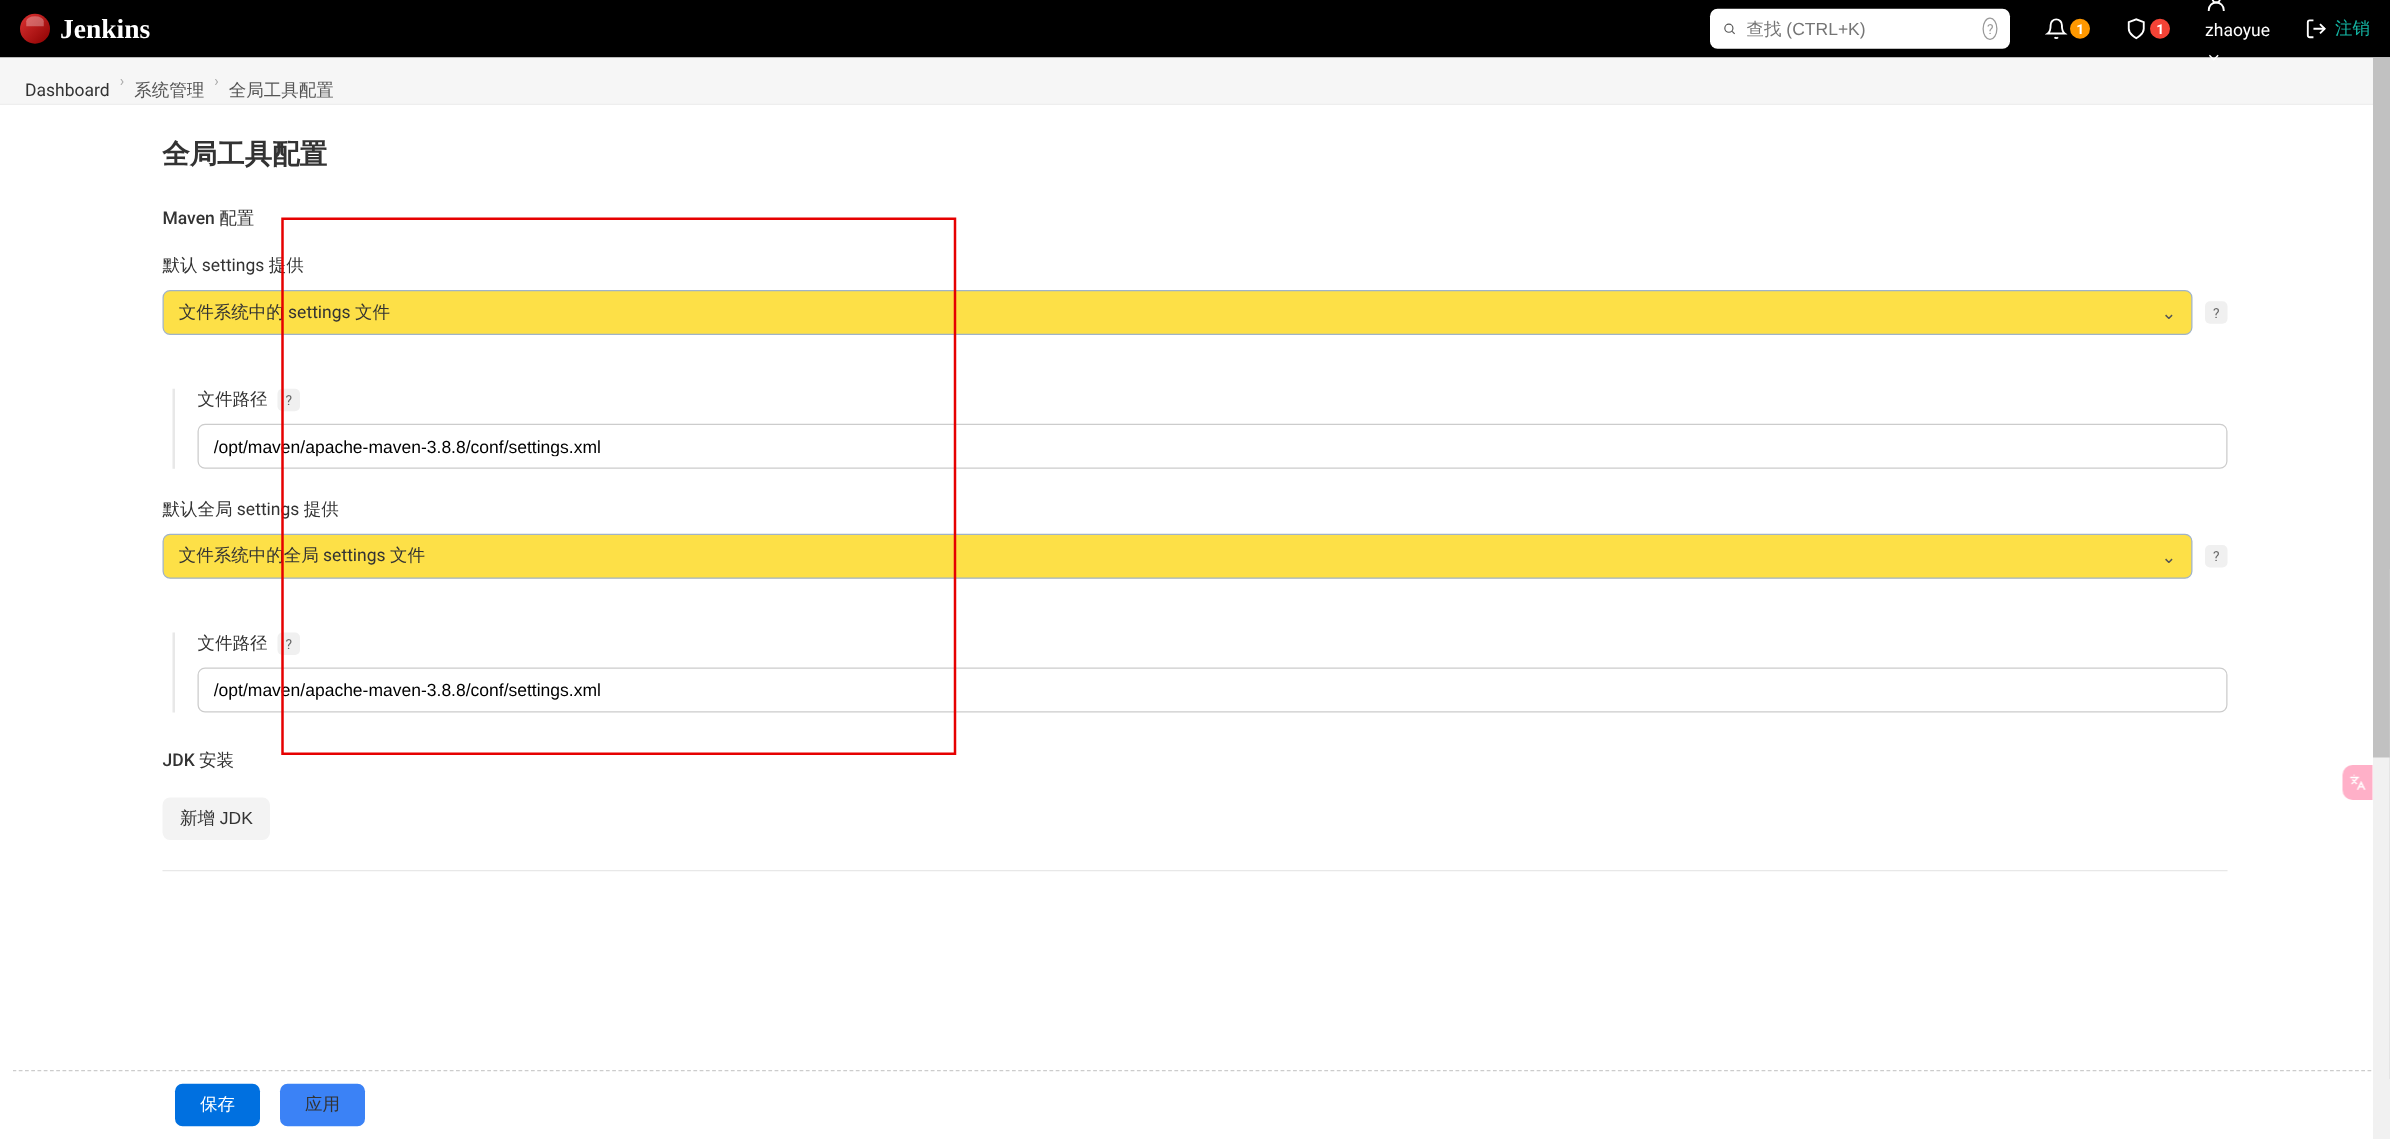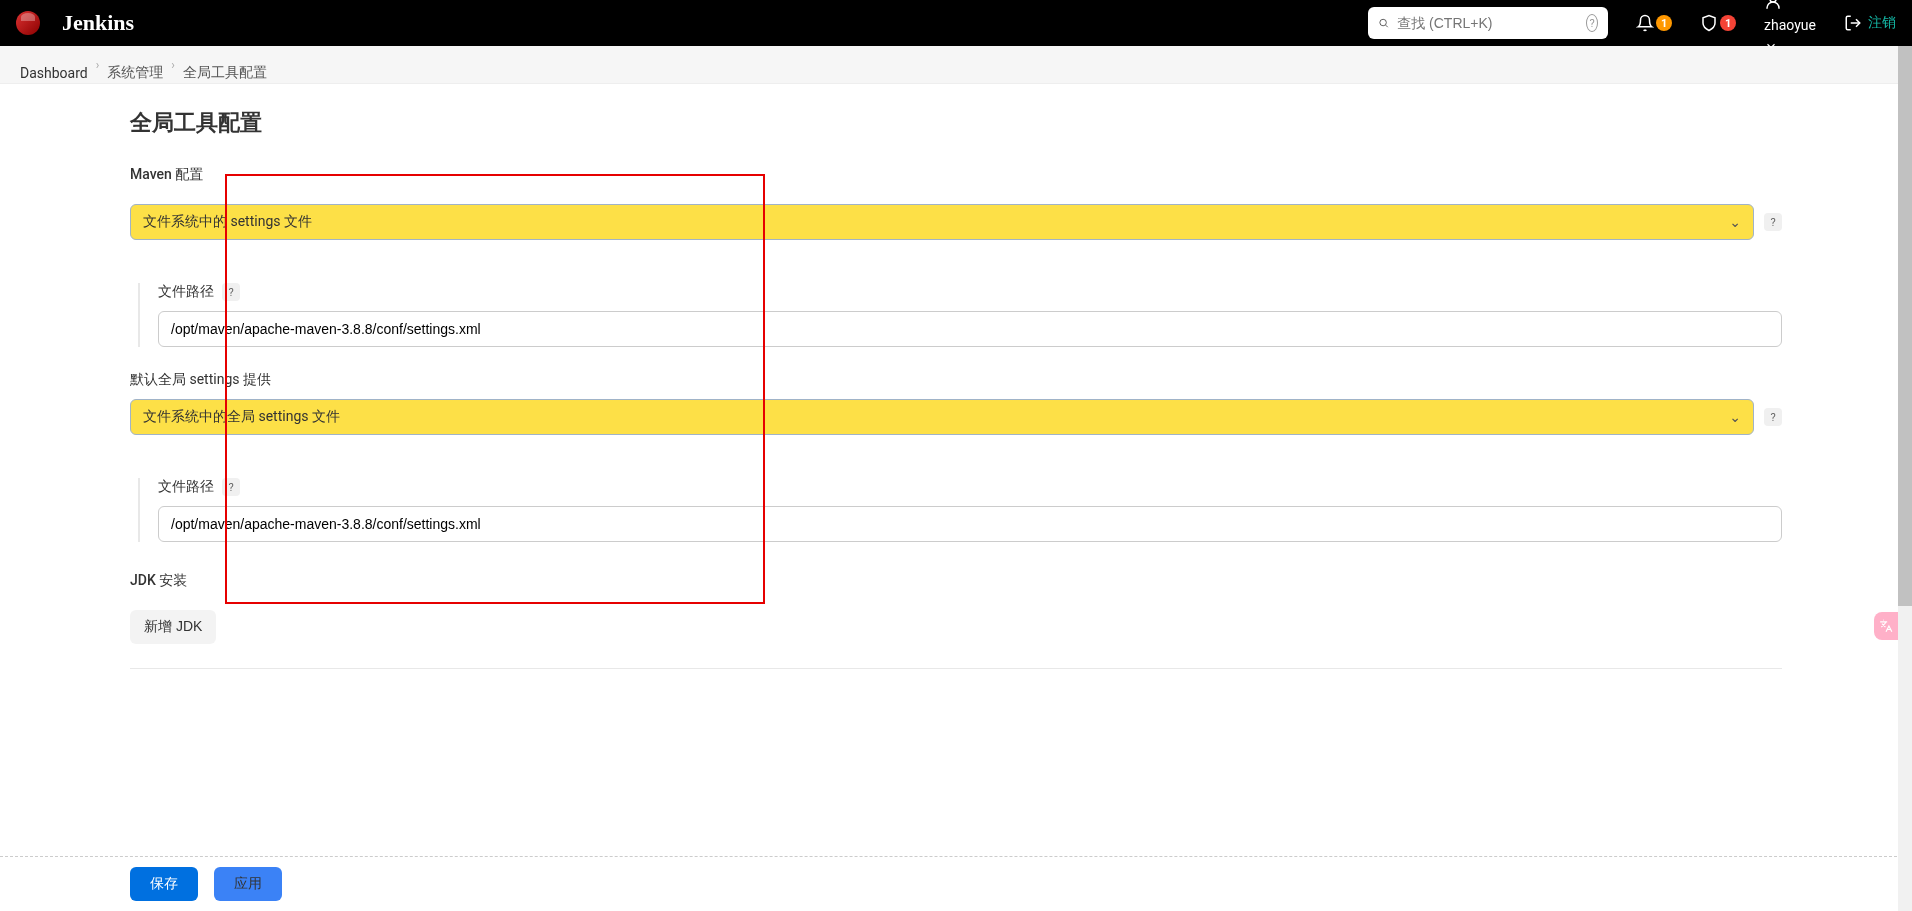--- a/index.html
+++ b/index.html
@@ -1,20 +1,20 @@
 <!DOCTYPE html>
 <html><head>
   <meta charset="utf-8">
   <style>
     * { box-sizing: border-box; margin: 0; padding: 0; }
     body { font-family: -apple-system, BlinkMacSystemFont, "Segoe UI", Roboto, "Helvetica Neue", Arial, sans-serif; background: #fff; color: #333; }
     
     
     .header { background: #000; height: 46px; display: flex; align-items: center; padding: 0 16px; justify-content: space-between; }
-    .header-left { display: flex; align-items: center; gap: 22px; }
+    .header-left { display: flex; align-items: center; gap: 8px; }
     .logo-img { width: 24px; height: 24px; background: linear-gradient(135deg, #d33, #8b0000); border-radius: 50%; position: relative; }
     .logo-img::before { content: ""; position: absolute; top: 2px; left: 5px; width: 14px; height: 8px; background: #fff; border-radius: 50% 50% 0 0; opacity: 0.3; }
     .logo-text { color: #fff; font-size: 22px; font-weight: bold; font-family: Georgia, serif; }
     .header-right { display: flex; align-items: center; gap: 28px; }
     .search-box { background: #fff; border-radius: 6px; height: 32px; width: 240px; display: flex; align-items: center; padding: 0 10px; gap: 8px; }
     .search-box input { border: none; outline: none; flex: 1; font-size: 14px; color: #555; }
     .help-circle { width: 18px; height: 18px; border: 1.5px solid #999; border-radius: 50%; display: flex; align-items: center; justify-content: center; font-size: 11px; color: #999; }
     .notif { position: relative; display: flex; align-items: center; }
     .badge { background: #ff9800; color: #fff; border-radius: 9px; font-size: 11px; min-width: 16px; height: 16px; display: inline-flex; align-items: center; justify-content: center; padding: 0 4px; font-weight: bold; margin-left: 2px; }
     .badge.red { background: #f44336; }
@@ -35,21 +35,21 @@
     h2 { font-size: 14px; font-weight: 500; margin-bottom: 20px; margin-top: 10px; color: #333; }
     .field-label { font-size: 14px; color: #333; margin-bottom: 10px; display: flex; align-items: center; gap: 8px; }
     .select-wrap { display: flex; align-items: center; gap: 10px; margin-bottom: 20px; }
     .select { flex: 1; border: 1px solid #a0b3c8; border-radius: 6px; height: 36px; padding: 0 12px; display: flex; align-items: center; justify-content: space-between; font-size: 14px; background: #fde047; cursor: pointer; }
     .select-chev { color: #555; font-size: 14px; }
     .help-icon { width: 18px; height: 18px; border-radius: 4px; background: #f0f0f0; display: inline-flex; align-items: center; justify-content: center; font-size: 11px; color: #666; cursor: pointer; flex-shrink: 0; }
     .subfield { border-left: 2px solid #e8e8e8; padding-left: 18px; margin-left: 8px; margin-bottom: 24px; margin-top: 43px; }
     .text-input { width: 100%; border: 1px solid #ccc; border-radius: 6px; height: 36px; padding: 0 12px; font-size: 14px; background: #fff; }
     .btn-gray { background: #f3f3f3; border: none; border-radius: 6px; padding: 8px 14px; font-size: 14px; cursor: pointer; color: #333; }
     .divider { border-top: 1px solid #e8e8e8; margin: 24px 0 20px; }
-    .button-bar-wrap { position: fixed; bottom: 0; left: 0; right: 0; background: #fff; padding: 10px 130px; border-top: 1px dashed #ccc; }
+    .button-bar-wrap { position: fixed; bottom: 0; left: 10px; right: 0; background: #fff; padding: 10px 130px; border-top: 1px dashed #ccc; }
     .button-bar { display: flex; gap: 16px; }
     .btn-primary { background: #0070e0; color: #fff; border: none; border-radius: 6px; padding: 8px 20px; font-size: 14px; cursor: pointer; font-weight: 500; }
     .btn-secondary { background: #3b82f6; color: #333; border: none; border-radius: 6px; padding: 8px 20px; font-size: 14px; cursor: pointer; }
     .scrollbar { position: fixed; right: 0; top: 46px; bottom: 0; width: 14px; background: #f1f1f1; }
     .scrollbar-thumb { position: absolute; top: 0; width: 14px; height: 560px; background: #c1c1c1; }
     .floating-btn { position: fixed; right: 14px; top: 612px; width: 24px; height: 28px; background: #ffb0c8; border-radius: 8px 0 0 8px; display: flex; align-items: center; justify-content: center; color: #fff; font-size: 14px; }
     svg.icon { width: 18px; height: 18px; stroke: #fff; fill: none; stroke-width: 2; }
     svg.icon-dark { stroke: #555; }
   </style>
 </head>
@@ -111,20 +111,21 @@
   <a href="#">全局工具配置</a>
 </div>
 
 <div class="content">
   <div class="section-container">
     <div class="highlight-box"></div>
 
     <h1>全局工具配置</h1>
     <h2>Maven 配置</h2>
 
+    <div class="field-label">默认 settings 提供</div>
     <div class="select-wrap">
       <div class="select">
         <span>文件系统中的 settings 文件</span>
         <span class="select-chev">⌄</span>
       </div>
       <span class="help-icon">?</span>
     </div>
 
     <div class="subfield">
       <div class="field-label">

